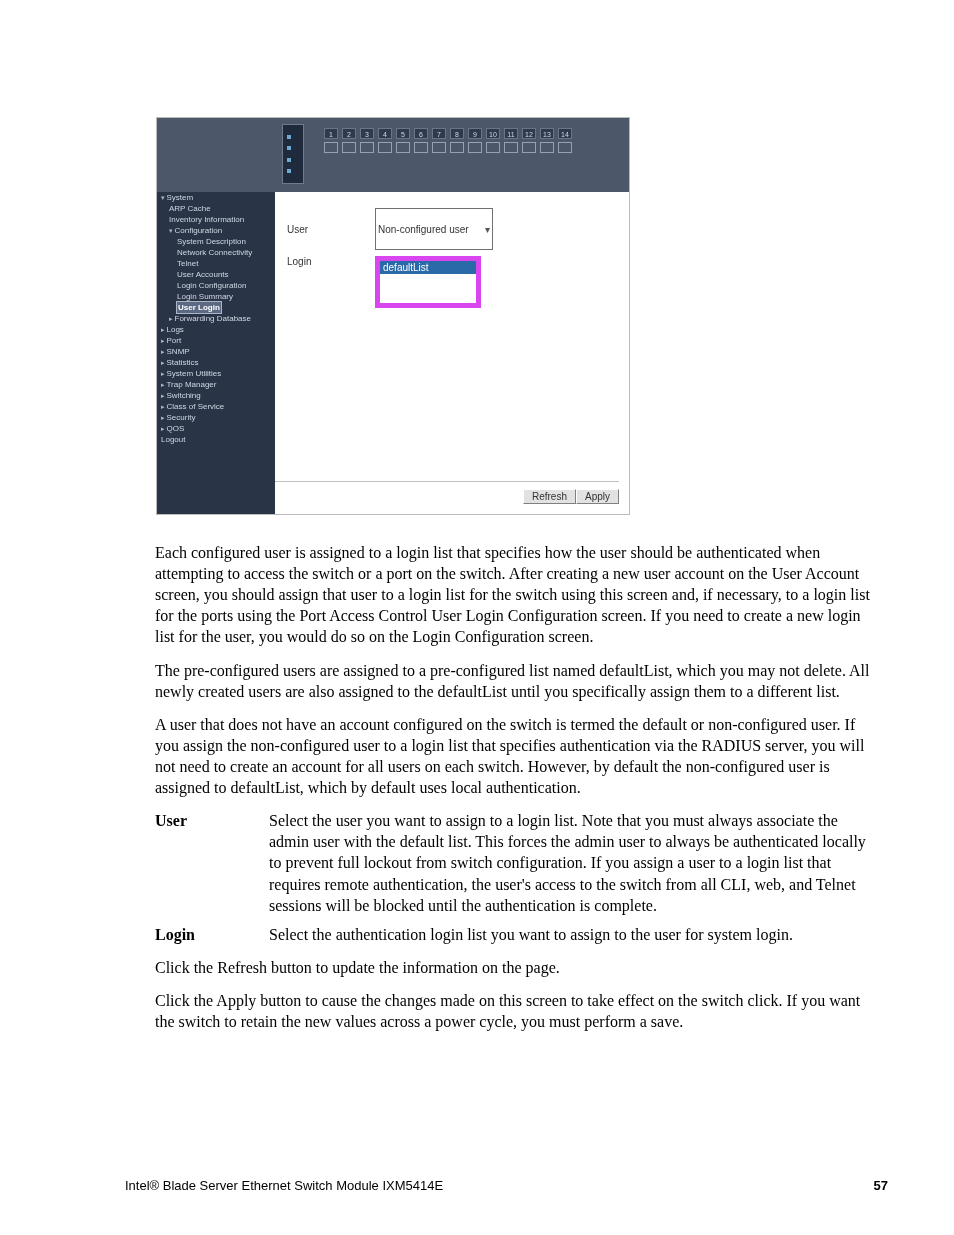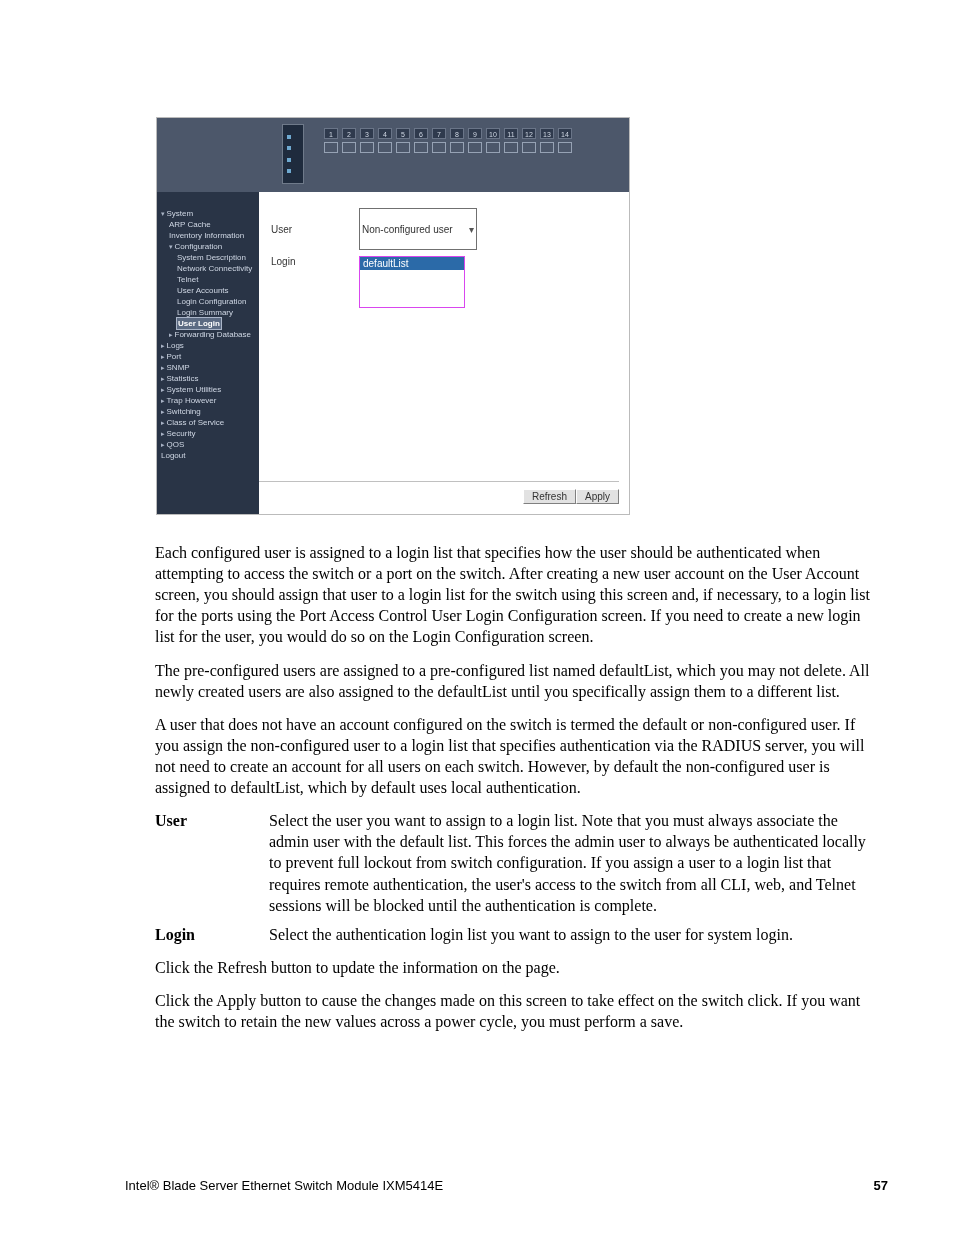--- a/index.html
+++ b/index.html
@@ -69,25 +69,25 @@
     border:1px solid #96a2b4;
     box-sizing:border-box;
     margin-top:3px;
   }
   .shot-body {
     flex: 1;
     display: flex;
     background: #fff;
   }
   .nav {
-    width: 102px;
+    width: 118px;
     background: #293446;
     color: #cfd7e4;
     font: 8px/11px Arial, sans-serif;
-    padding: 16px 4px;
+    padding: 0 4px;
     box-sizing: border-box;
   }
   .nav .lvl0 { }
   .nav .lvl1 { padding-left: 8px; }
   .nav .lvl2 { padding-left: 16px; }
   .nav .hl {
     background:#5b6a82;
     color:#fff;
     outline:1px solid #aab5c8;
     padding:0 1px;
@@ -130,21 +130,21 @@
     background:#fff;
     font:10px Arial;
     padding:12px 2px;
     display:flex; align-items:center;
   }
   .sel .dd {
     margin-left:auto; padding-left:4px; color:#555;
   }
   .login-box {
     width:106px; height:52px;
-    border:1px solid #d946ef;
+    border:5px solid #d946ef;
     background:#fff;
     font:10px Arial;
     box-sizing:border-box;
   }
   .login-box .sel-item {
     background:#2b6aa8; color:#fff; padding:1px 3px;
   }
   .btn-row {
     position:absolute; right:10px; bottom:10px;
     display:flex; 
@@ -239,21 +239,21 @@
           <div class="lvl2">User Accounts</div>
           <div class="lvl2">Login Configuration</div>
           <div class="lvl2">Login Summary</div>
           <div class="lvl2"><span class="hl">User Login</span></div>
           <div class="lvl1 arrow">Forwarding Database</div>
           <div class="lvl0 arrow">Logs</div>
           <div class="lvl0 arrow">Port</div>
           <div class="lvl0 arrow">SNMP</div>
           <div class="lvl0 arrow">Statistics</div>
           <div class="lvl0 arrow">System Utilities</div>
-          <div class="lvl0 arrow">Trap However</div>
+          <div class="lvl0 arrow">Trap Manager</div>
           <div class="lvl0 arrow">Switching</div>
           <div class="lvl0 arrow">Class of Service</div>
           <div class="lvl0 arrow">Security</div>
           <div class="lvl0 arrow">QOS</div>
           <div class="lvl0">Logout</div>
         </div>
       <div class="content">
         <div class="field-row">
           <label>User</label>
           <div class="sel" style="width:112px">

